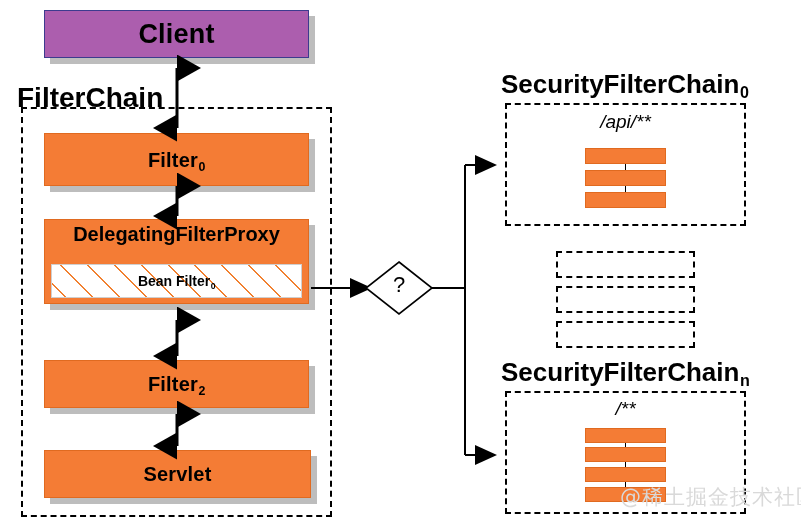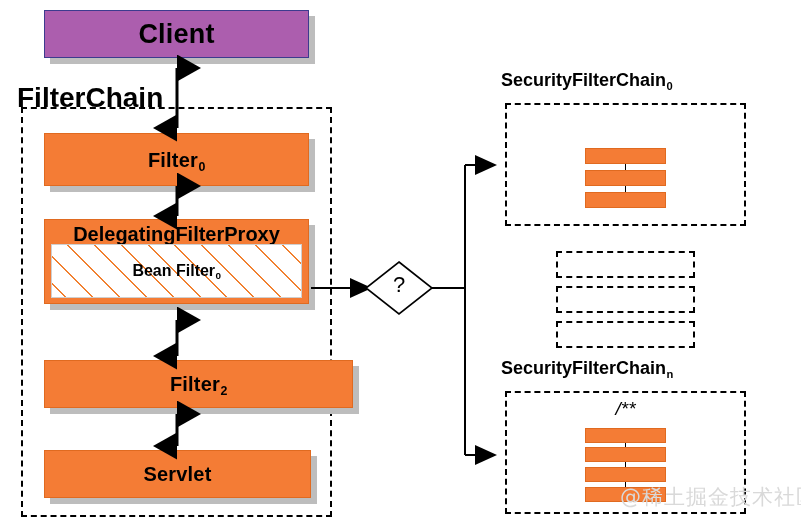--- a/index.html
+++ b/index.html
@@ -77,45 +77,45 @@
     box-sizing: border-box;
     background: #f47c35; border: 1px solid #e06a20; z-index: 1;
   }
   #dfp-title {
     position: absolute; z-index: 2; left: 0; right: 0; top: 4px;
     text-align: center; font-size: 20px; font-weight: bold; color: #000;
     line-height: 1.15;
   }
   #bean-filter {
     position: absolute; z-index: 2;
-    left: 7px; right: 7px; bottom: 6px; height: 54px;
+    left: 7px; right: 7px; bottom: 6px; height: 34px;
     box-sizing: border-box;
     border: 1px solid #cfcfcf;
     background-color: #ffffff;
     background-image: repeating-linear-gradient(
         45deg,
         #ffffff 0px, #ffffff 9px,
         #f1802f 9px, #f1802f 10.4px,
         #ffffff 10.4px, #ffffff 19px);
     display: flex; align-items: center; justify-content: center;
-    font-size: 16px; font-weight: bold; color: #000;
+    font-size: 14px; font-weight: bold; color: #000;
   }
 
   
   .dashed {
     position: absolute;
     box-sizing: border-box;
     border: 2px dashed #000000;
     background: transparent;
   }
   .dashed-empty { border-width: 2px; }
 
   .group-title {
     position: absolute;
-    font-size: 18px;
+    font-size: 26px;
     font-weight: bold;
     color: #000;
     white-space: nowrap;
     line-height: 1;
   }
   .group-title.big { font-size: 28px; }
 
   .pattern-label {
     position: absolute;
     font-style: italic;
@@ -182,36 +182,37 @@
 
   <div id="dfp-wrap" style="left:44px; top:219px; width:265px; height:85px;">
     <div class="shadow"></div>
     <div id="dfp-face"></div>
     <div id="dfp-title">DelegatingFilterProxy</div>
     <div id="bean-filter">
       <span><span>Bean Filter</span><sub>0</sub></span>
     </div>
   </div>
 
-  <div class="node orange filterbox" style="left:44px; top:360px; width:309px; height:48px;">
+  <div class="node orange filterbox" style="left:44px; top:360px; width:265px; height:48px;">
     <div class="shadow"></div>
     <div class="face"></div>
     <div class="label"><span>Filter</span><sub>2</sub></div>
   </div>
 
   <div class="node orange filterbox" style="left:44px; top:450px; width:267px; height:48px;">
     <div class="shadow"></div>
     <div class="face"></div>
     <div class="label">Servlet</div>
   </div>
 
   <div class="group-title" id="sfc0-title" style="left:501px; top:71px;"><span>SecurityFilterChain</span><sub>0</sub></div>
 
   <div class="dashed" id="sfc0-box" style="left:505px; top:103px; width:241px; height:123px;"></div>
 
+  <div class="pattern-label" style="left:505px; top:112px; width:241px;">/api/**</div>
 
   <div class="sfconn" style="left:625px; top:162px; height:44px;"></div>
   <div class="sfbar" style="left:585px; top:148px; width:81px; height:16px;"></div>
   <div class="sfbar" style="left:585px; top:170px; width:81px; height:16px;"></div>
   <div class="sfbar" style="left:585px; top:192px; width:81px; height:16px;"></div>
 
   <div class="dashed dashed-empty" style="left:556px; top:251px; width:139px; height:27px;"></div>
   <div class="dashed dashed-empty" style="left:556px; top:286px; width:139px; height:27px;"></div>
   <div class="dashed dashed-empty" style="left:556px; top:321px; width:139px; height:27px;"></div>
 

